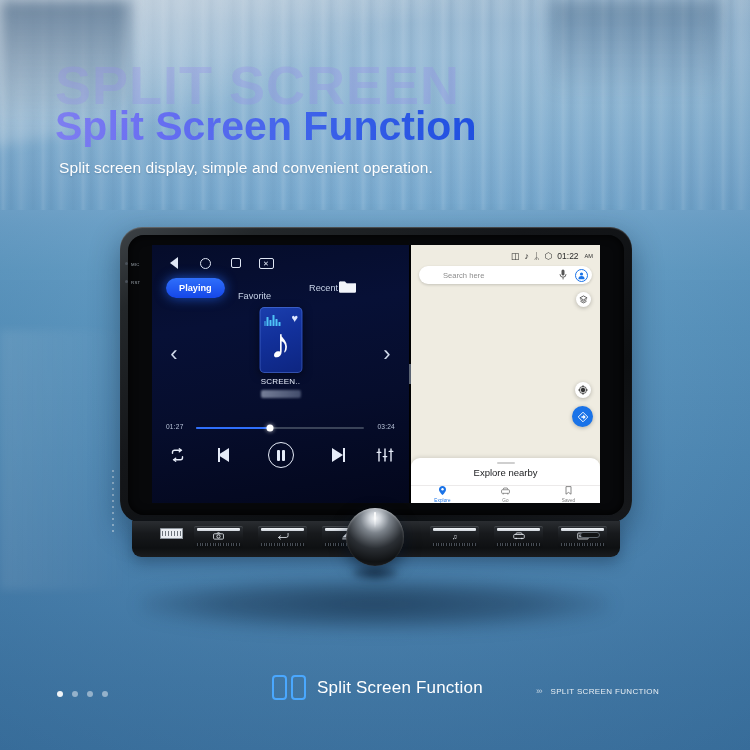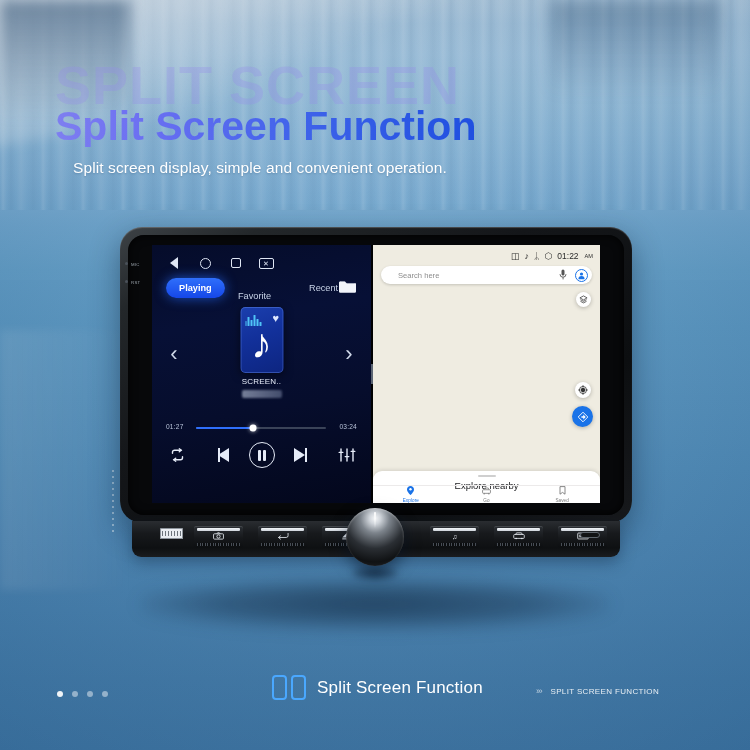--- a/index.html
+++ b/index.html
@@ -84,21 +84,21 @@
   }
   .main-title {
     position: absolute; left: 0; top: 48px;
     font-size: 41px; font-weight: 700; line-height: 1;
     white-space: nowrap;
     background: linear-gradient(95deg, #7f7ff0 0%, #6b6ff2 22%, #3f63ea 58%, #1f4fe0 100%);
     -webkit-background-clip: text; background-clip: text;
     -webkit-text-fill-color: transparent; color: #2f58e4;
   }
   .sub-title {
-    position: absolute; left: 18px; top: 101px;
+    position: absolute; left: 4px; top: 101px;
     font-size: 15.5px; color: #ffffff; letter-spacing: 0.1px;
     white-space: nowrap; text-shadow: 0 1px 2px rgba(20,50,90,0.25);
   }
 
   
   .device { position: absolute; left: 120px; top: 227px; width: 512px; height: 296px; }
   .device-body {
     position: absolute; inset: 0;
     background: linear-gradient(150deg, #3d4246 0%, #23272a 14%, #141619 40%, #0c0e10 72%, #17191c 100%);
     border-radius: 22px;
@@ -122,21 +122,21 @@
   .bezel-dot.d1 { top: 35px; } .bezel-dot.d2 { top: 53px; }
 
   
   .screen {
     position: absolute; left: 32px; top: 18px; width: 448px; height: 258px;
     background: #000; overflow: hidden; display: flex;
   }
 
   
   .music {
-    width: 219px; height: 100%;
+    width: 257px; height: 100%;
     background: linear-gradient(170deg, #050c2a 0%, #071036 30%, #060d2c 62%, #03071c 100%);
     position: relative; flex: none;
   }
   .navbar { position: absolute; left: 0; top: 7px; width: 100%; height: 22px; }
   .navbar-ico {
     position: absolute; top: 4px; display: flex; align-items: center; justify-content: center;
     width: 16px; height: 14px;
   }
   .nv-back { left: 14px; }
   .nv-home { left: 45px; }
@@ -259,36 +259,36 @@
     display: flex; align-items: center; gap: 5px;
     font-size: 8.5px; color: #2b2b2b;
   }
   .map-status .sicon { font-size: 9px; line-height: 1; display: inline-block; }
   .map-status .ampm { font-size: 5.6px; margin-left: 1px; }
   .searchbar {
     position: absolute; left: 8px; right: 8px; top: 21px; height: 18px;
     background: #fff; border-radius: 10px; display: flex; align-items: center;
     box-shadow: 0 1px 3px rgba(0,0,0,0.18);
   }
-  .searchbar .sph { flex: 1; font-size: 7.6px; color: #8d8d8d; padding-left: 17px; }
+  .searchbar .sph { flex: 1; font-size: 7.6px; color: #8d8d8d; padding-left: 24px; }
   .mic-ic { font-size: 9px; color: #555; margin-right: 8px; line-height: 1; }
   .acct-ic {
     width: 13px; height: 13px; border-radius: 50%; margin-right: 4px;
     border: 1.1px solid #1a73e8; color: #1a73e8; font-size: 8px;
     display: flex; align-items: center; justify-content: center; line-height: 1;
   }
   .fab {
     position: absolute; border-radius: 50%; display: flex; align-items: center; justify-content: center;
     box-shadow: 0 1px 4px rgba(0,0,0,0.25);
   }
   .fab-layers { right: 9px; top: 47px; width: 15px; height: 15px; background: #fff; font-size: 9px; color: #444; }
   .fab-loc { right: 9px; top: 137px; width: 16px; height: 16px; background: #fff; font-size: 9px; color: #333; }
   .fab-nav { right: 7px; top: 161px; width: 21px; height: 21px; background: #1a73e8; color: #fff; font-size: 11px; }
   .map-sheet {
-    position: absolute; left: 0; right: 0; bottom: 0; height: 32px;
+    position: absolute; left: 0; right: 0; bottom: 0; height: 45px;
     background: #fff; border-radius: 9px 9px 0 0;
     box-shadow: 0 -1px 4px rgba(0,0,0,0.12);
   }
   .sheet-grab {
     position: absolute; left: 50%; top: 4px; transform: translateX(-50%);
     width: 18px; height: 2px; border-radius: 2px; background: #cfcfcf;
   }
   .sheet-title {
     position: absolute; left: 0; top: 9px; width: 100%; text-align: center;
     font-size: 9.5px; color: #202124;

